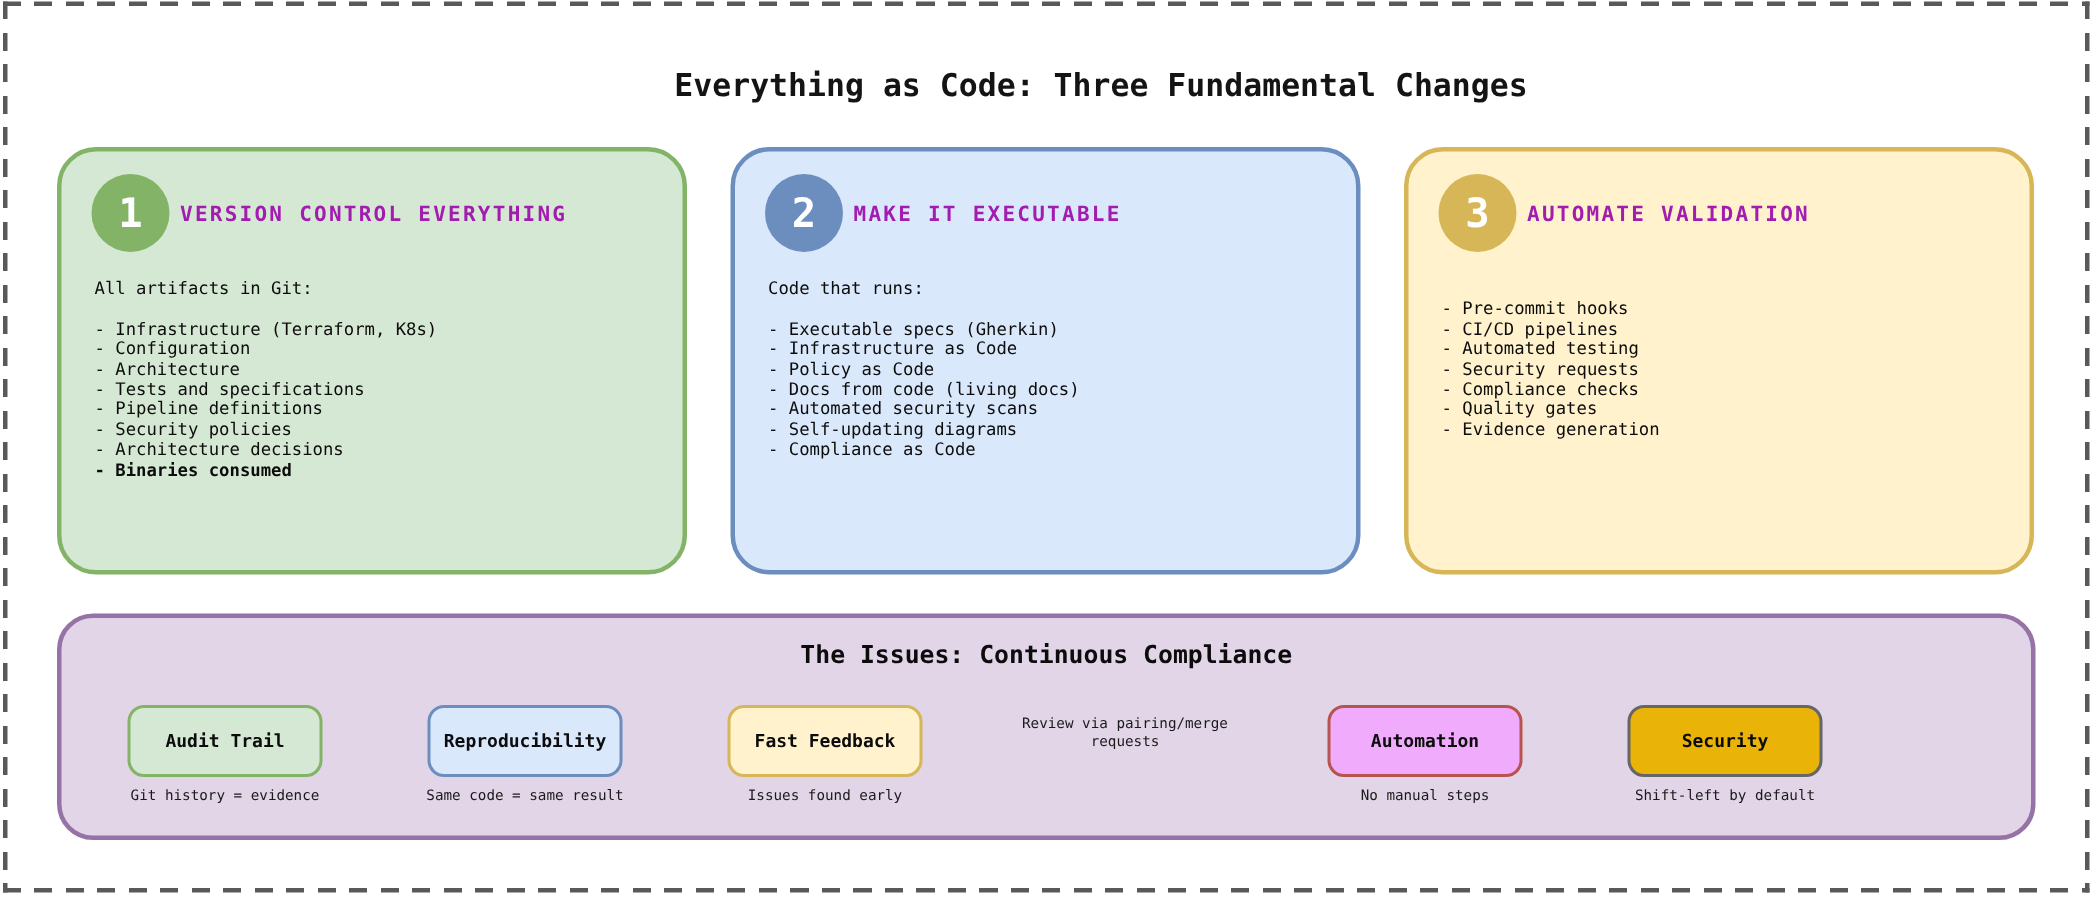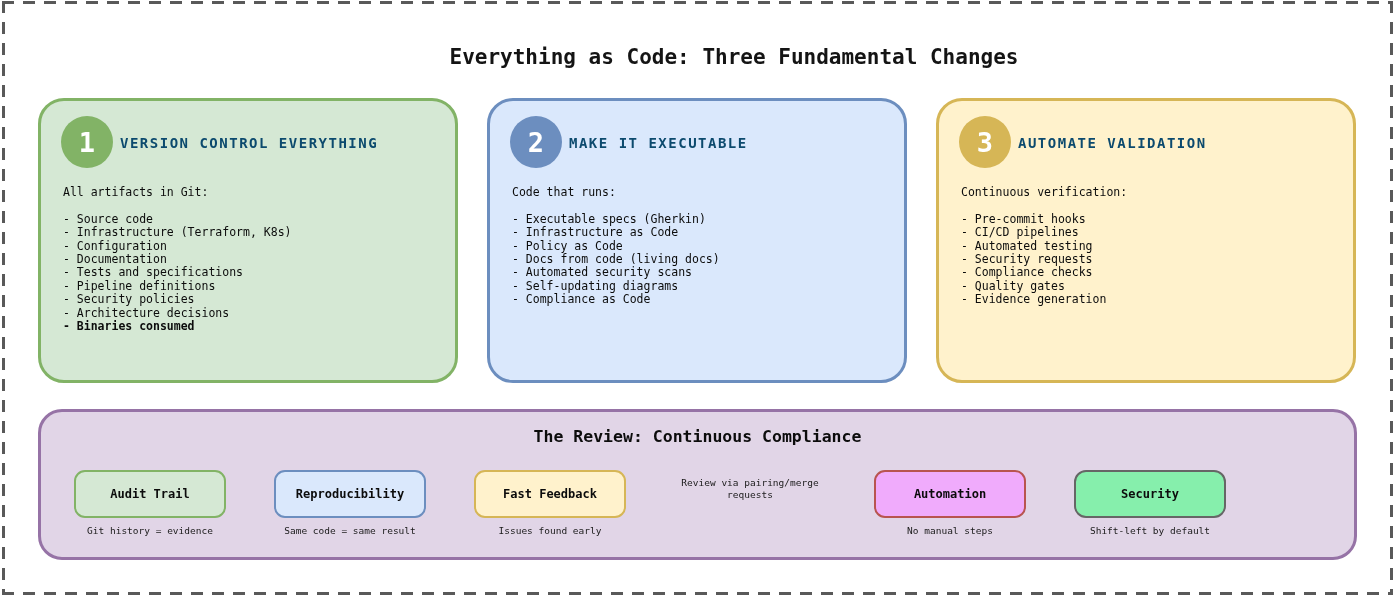--- a/index.html
+++ b/index.html
@@ -26,40 +26,40 @@
     position:absolute;top:98px;width:420px;height:285px;box-sizing:border-box;
     border:3px solid #000;border-radius:26px;
   }
   .num-circle{
     position:absolute;left:20px;top:15px;width:52px;height:52px;border-radius:50%;
     display:flex;align-items:center;justify-content:center;
   }
   .num{color:#ffffff;font-size:27px;font-weight:bold;}
   .panel-heading{
     position:absolute;left:79px;top:34px;font-size:14px;font-weight:bold;
-    letter-spacing:1.5px;color:#0c4a6e;white-space:nowrap;
+    letter-spacing:1.5px;color:#a21caf;white-space:nowrap;
   }
   .panel-body{
     position:absolute;left:22px;top:85px;right:12px;
     font-size:11.5px;line-height:13.4px;color:#0c0c0c;
   }
   .items{margin-top:13.4px;}
   .item{white-space:pre;}
   .item.bold{font-weight:bold;}
   .result{
     position:absolute;left:38px;top:409px;width:1319px;height:151px;box-sizing:border-box;
     border:3px solid #000;border-radius:24px;
   }
   .result-title{
     position:absolute;top:15px;left:0;width:100%;text-align:center;
     font-size:16.5px;font-weight:bold;color:#0c0c0c;white-space:nowrap;
   }
   .badge-group{position:absolute;top:58px;width:200px;text-align:center;}
   .badge{
-    margin:0 auto;width:152px;height:48px;box-sizing:border-box;
+    margin:0 auto;width:130px;height:48px;box-sizing:border-box;
     border:2.5px solid #000;border-radius:11px;
     display:flex;align-items:center;justify-content:center;
   }
   .badge-label{font-size:12px;font-weight:bold;color:#0c0c0c;white-space:nowrap;}
   .badge-caption{
     width:178px;margin:7px auto 0;font-size:9.5px;line-height:11.5px;color:#1a1a1a;
   }
 </style>
 </head>
 <body>
@@ -69,24 +69,23 @@
   <div class="title">Everything as Code: Three Fundamental Changes</div>
   <div id="panels">
       <div class="panel" style="left: 38px; background: rgb(213, 232, 212); border-color: rgb(130, 179, 102);">
     <div class="num-circle" style="background: rgb(130, 179, 102);">
       <span class="num">1</span>
     </div>
     <div class="panel-heading">VERSION CONTROL EVERYTHING</div>
     <div class="panel-body">
       <div class="intro">All artifacts in Git:</div>
       <div class="items">
-            <div class="item">- Source code</div>
             <div class="item">- Infrastructure (Terraform, K8s)</div>
             <div class="item">- Configuration</div>
-            <div class="item">- Documentation</div>
+            <div class="item">- Architecture</div>
             <div class="item">- Tests and specifications</div>
             <div class="item">- Pipeline definitions</div>
             <div class="item">- Security policies</div>
             <div class="item">- Architecture decisions</div>
             <div class="item bold">- Binaries consumed</div>
           </div>
     </div>
   </div>
       <div class="panel" style="left: 487px; background: rgb(218, 232, 252); border-color: rgb(108, 142, 191);">
     <div class="num-circle" style="background: rgb(108, 142, 191);">
@@ -105,35 +104,34 @@
             <div class="item">- Compliance as Code</div>
           </div>
     </div>
   </div>
       <div class="panel" style="left: 936px; background: rgb(255, 242, 204); border-color: rgb(214, 182, 86);">
     <div class="num-circle" style="background: rgb(214, 182, 86);">
       <span class="num">3</span>
     </div>
     <div class="panel-heading">AUTOMATE VALIDATION</div>
     <div class="panel-body">
-      <div class="intro">Continuous verification:</div>
       <div class="items">
             <div class="item">- Pre-commit hooks</div>
             <div class="item">- CI/CD pipelines</div>
             <div class="item">- Automated testing</div>
             <div class="item">- Security requests</div>
             <div class="item">- Compliance checks</div>
             <div class="item">- Quality gates</div>
             <div class="item">- Evidence generation</div>
           </div>
     </div>
   </div>
     </div>
   <div id="result" class="result" style="background: rgb(225, 213, 231); border-color: rgb(150, 115, 166);">
-    <div class="result-title">The Review: Continuous Compliance</div>
+    <div class="result-title">The Issues: Continuous Compliance</div>
     <div id="badges">
         <div class="badge-group" style="left: 9px;">
     <div class="badge" style="background: rgb(213, 232, 212); border-color: rgb(130, 179, 102);">
       <span class="badge-label">Audit Trail</span>
     </div>
     <div class="badge-caption">Git history = evidence</div>
   </div>
         <div class="badge-group" style="left: 209px;">
     <div class="badge" style="background: rgb(218, 232, 252); border-color: rgb(108, 142, 191);">
       <span class="badge-label">Reproducibility</span>
@@ -149,20 +147,20 @@
         <div class="badge-group" style="left: 609px;">
     <div class="badge-caption">Review via pairing/merge requests</div>
   </div>
         <div class="badge-group" style="left: 809px;">
     <div class="badge" style="background: #f0abfc; border-color: rgb(184, 84, 80);">
       <span class="badge-label">Automation</span>
     </div>
     <div class="badge-caption">No manual steps</div>
   </div>
         <div class="badge-group" style="left: 1009px;">
-    <div class="badge" style="background: #86efac; border-color: rgb(102, 102, 102); border-radius: 12px;">
+    <div class="badge" style="background: #eab308; border-color: rgb(102, 102, 102);">
       <span class="badge-label">Security</span>
     </div>
     <div class="badge-caption">Shift-left by default</div>
   </div>
       </div>
   </div>
 </div>
 
 </body></html>

